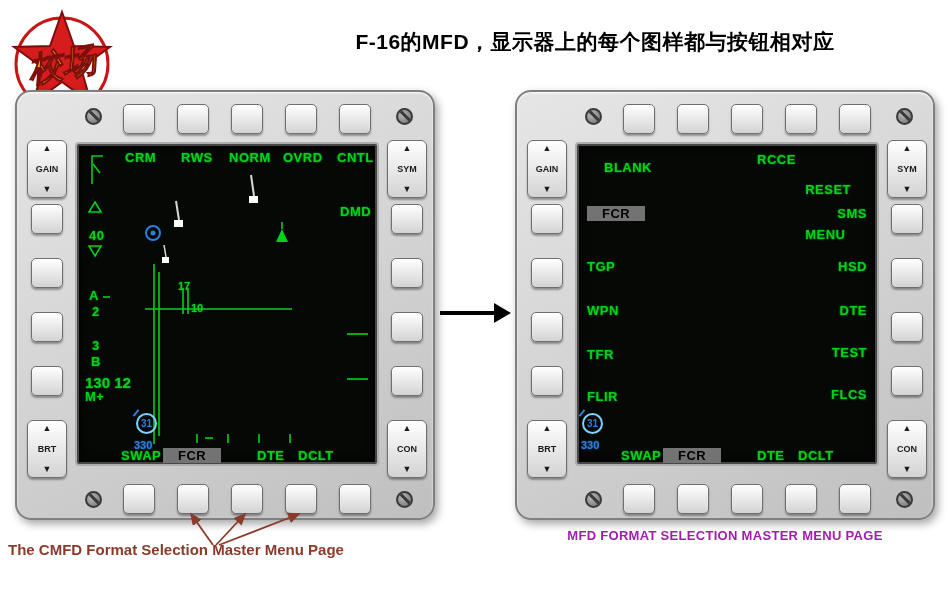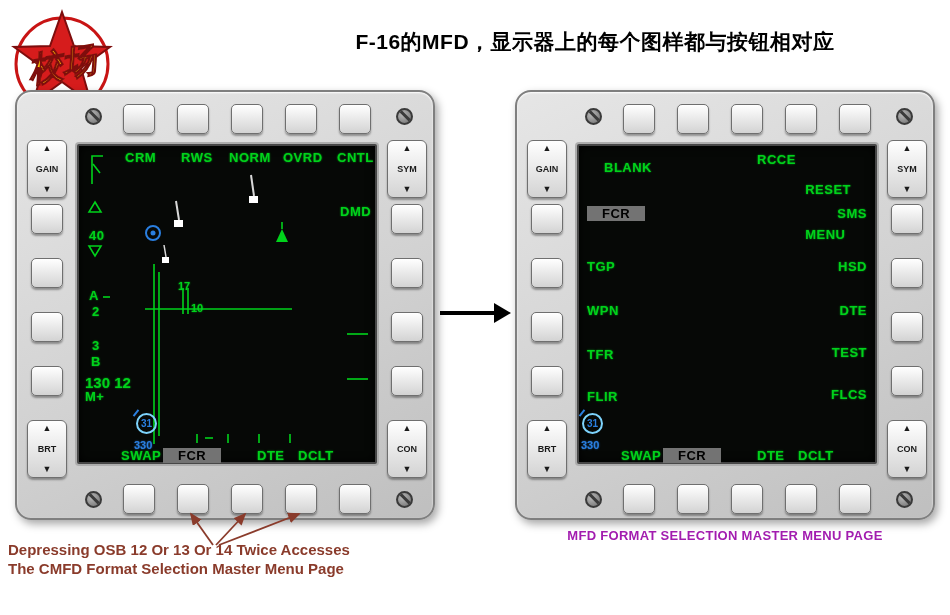--- a/index.html
+++ b/index.html
@@ -263,17 +263,16 @@
     <marker id="ah" markerWidth="8" markerHeight="8" refX="6" refY="3" orient="auto">
       <path d="M0,0 L7,3 L0,6 z" fill="#8a3b2b"></path>
     </marker>
   </defs>
   <line x1="63" y1="40" x2="41" y2="9" stroke="#8a3b2b" stroke-width="1.8" marker-end="url(#ah)"></line>
   <line x1="66" y1="40" x2="95" y2="9" stroke="#8a3b2b" stroke-width="1.8" marker-end="url(#ah)"></line>
   <line x1="69" y1="40" x2="149" y2="9" stroke="#8a3b2b" stroke-width="1.8" marker-end="url(#ah)"></line>
 </svg>
 
 <div class="annotation">
-  <div>Depressing OSB 12 Or 13  Or 14 Twice  Accesses</div>
   <div>The CMFD Format Selection Master Menu Page</div>
 </div>
 
 <div class="caption">MFD  FORMAT SELECTION  MASTER MENU PAGE</div>
 
 </body></html>

